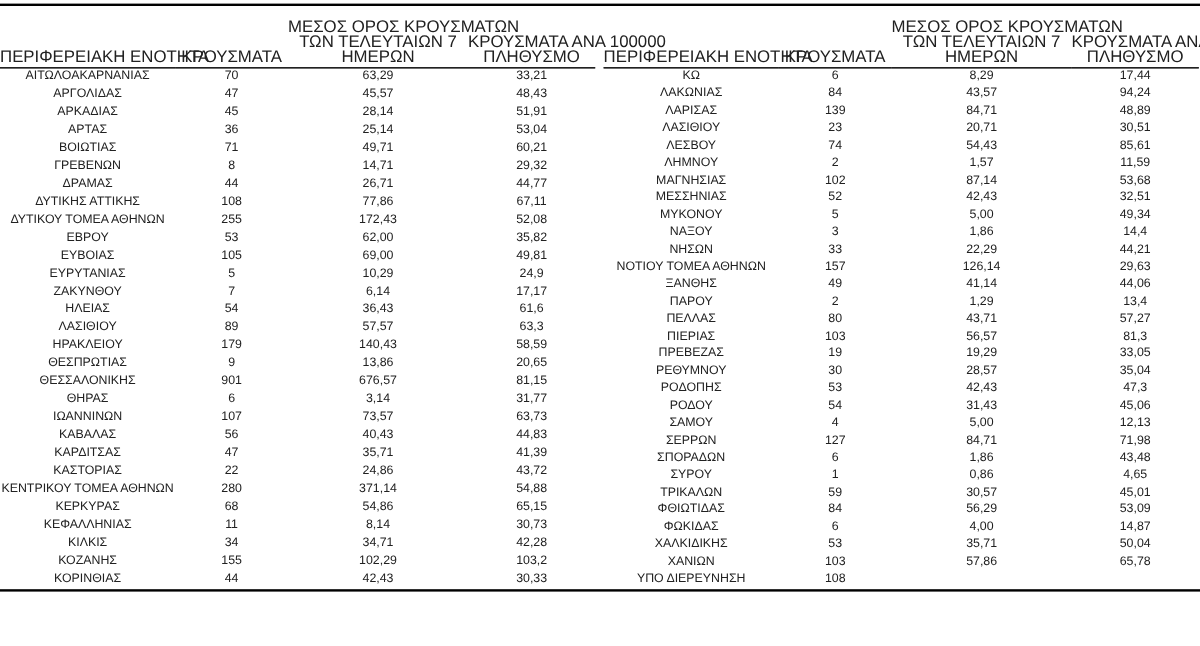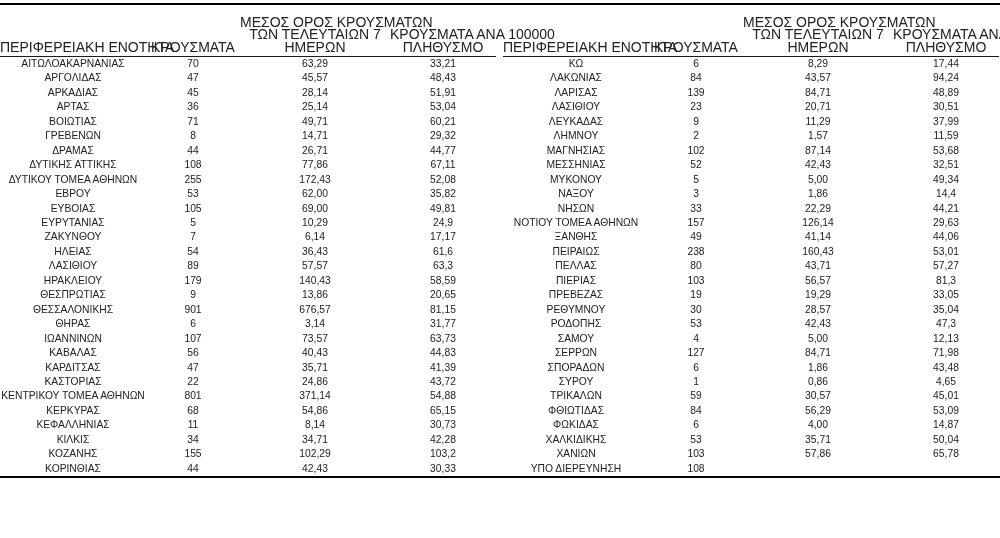--- a/index.html
+++ b/index.html
@@ -218,21 +218,21 @@
             <td>41,39</td>
           </tr>
           <tr>
             <td>ΚΑΣΤΟΡΙΑΣ</td>
             <td>22</td>
             <td>24,86</td>
             <td>43,72</td>
           </tr>
           <tr>
             <td>ΚΕΝΤΡΙΚΟΥ ΤΟΜΕΑ ΑΘΗΝΩΝ</td>
-            <td>801</td>
+            <td>280</td>
             <td>371,14</td>
             <td>54,88</td>
           </tr>
           <tr>
             <td>ΚΕΡΚΥΡΑΣ</td>
             <td>68</td>
             <td>54,86</td>
             <td>65,15</td>
           </tr>
           <tr>
@@ -303,24 +303,24 @@
             <td>84,71</td>
             <td>48,89</td>
           </tr>
           <tr>
             <td>ΛΑΣΙΘΙΟΥ</td>
             <td>23</td>
             <td>20,71</td>
             <td>30,51</td>
           </tr>
           <tr>
-            <td>ΛΕΥΚΑΔΑΣ</td>
-            <td>9</td>
-            <td>11,29</td>
-            <td>37,99</td>
+            <td>ΛΕΣΒΟΥ</td>
+            <td>74</td>
+            <td>54,43</td>
+            <td>85,61</td>
           </tr>
           <tr>
             <td>ΛΗΜΝΟΥ</td>
             <td>2</td>
             <td>1,57</td>
             <td>11,59</td>
           </tr>
           <tr>
             <td>ΜΑΓΝΗΣΙΑΣ</td>
             <td>102</td>
@@ -357,24 +357,24 @@
             <td>126,14</td>
             <td>29,63</td>
           </tr>
           <tr>
             <td>ΞΑΝΘΗΣ</td>
             <td>49</td>
             <td>41,14</td>
             <td>44,06</td>
           </tr>
           <tr>
-            <td>ΠΕΙΡΑΙΩΣ</td>
-            <td>238</td>
-            <td>160,43</td>
-            <td>53,01</td>
+            <td>ΠΑΡΟΥ</td>
+            <td>2</td>
+            <td>1,29</td>
+            <td>13,4</td>
           </tr>
           <tr>
             <td>ΠΕΛΛΑΣ</td>
             <td>80</td>
             <td>43,71</td>
             <td>57,27</td>
           </tr>
           <tr>
             <td>ΠΙΕΡΙΑΣ</td>
             <td>103</td>
@@ -391,20 +391,26 @@
             <td>ΡΕΘΥΜΝΟΥ</td>
             <td>30</td>
             <td>28,57</td>
             <td>35,04</td>
           </tr>
           <tr>
             <td>ΡΟΔΟΠΗΣ</td>
             <td>53</td>
             <td>42,43</td>
             <td>47,3</td>
+          </tr>
+          <tr>
+            <td>ΡΟΔΟΥ</td>
+            <td>54</td>
+            <td>31,43</td>
+            <td>45,06</td>
           </tr>
           <tr>
             <td>ΣΑΜΟΥ</td>
             <td>4</td>
             <td>5,00</td>
             <td>12,13</td>
           </tr>
           <tr>
             <td>ΣΕΡΡΩΝ</td>
             <td>127</td>

